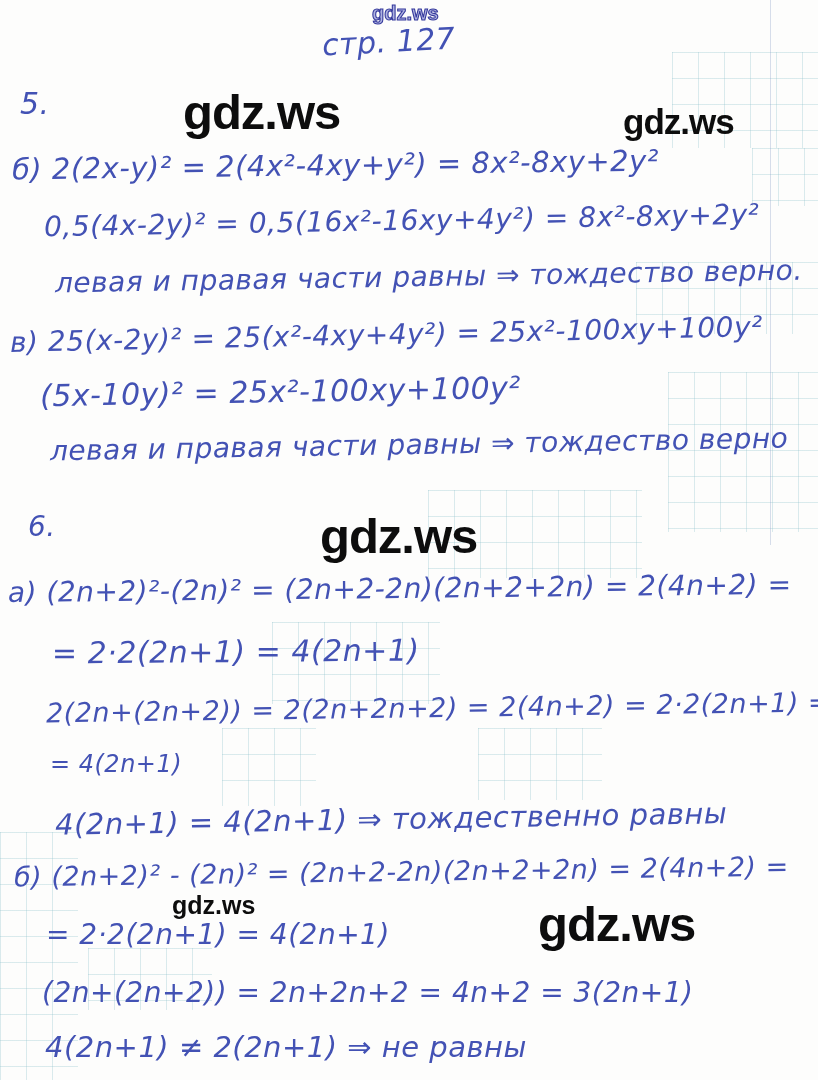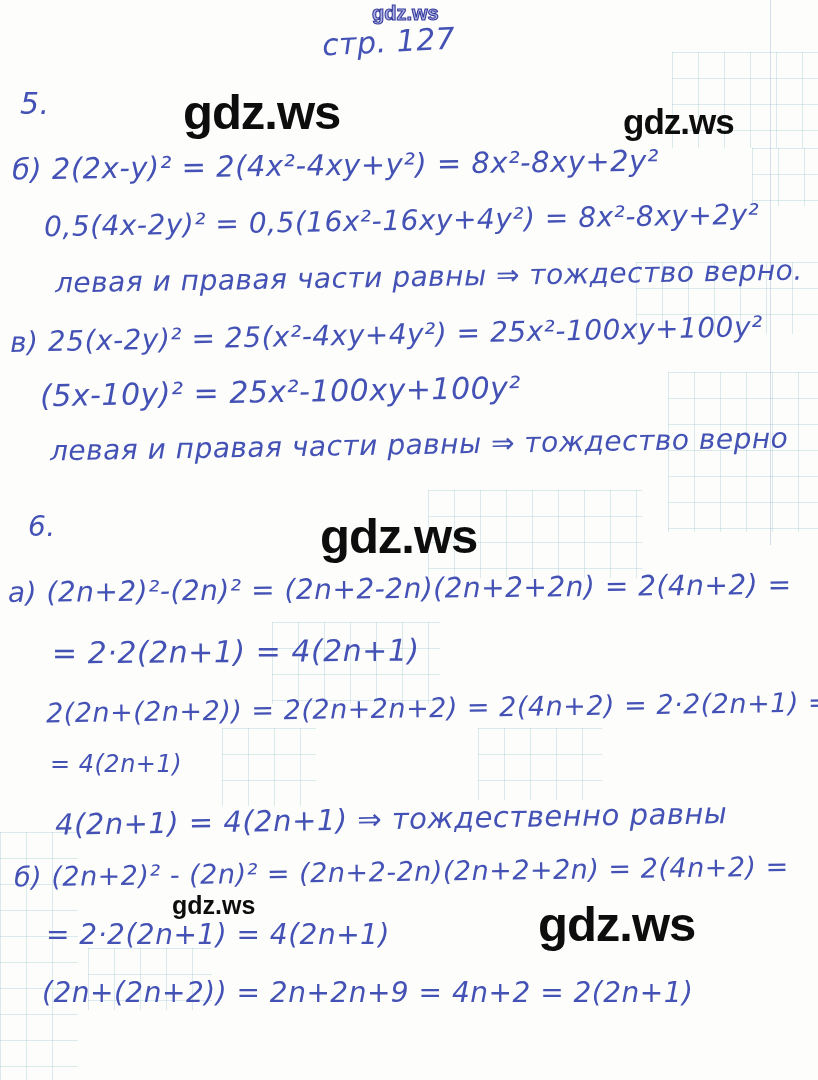--- a/index.html
+++ b/index.html
@@ -116,15 +116,16 @@
   <div class="ink l5f">левая и правая части равны ⇒ тождество верно</div>
 
   <div class="ink sec6-num">6.</div>
   <div class="ink l6a">а) (2n+2)²-(2n)² = (2n+2-2n)(2n+2+2n) = 2(4n+2) =</div>
   <div class="ink l6b">= 2·2(2n+1) = 4(2n+1)</div>
   <div class="ink l6c">2(2n+(2n+2)) = 2(2n+2n+2) = 2(4n+2) = 2·2(2n+1) =</div>
   <div class="ink l6d">= 4(2n+1)</div>
   <div class="ink l6e">4(2n+1) = 4(2n+1) ⇒ тождественно равны</div>
   <div class="ink l6f">б) (2n+2)² - (2n)² = (2n+2-2n)(2n+2+2n) = 2(4n+2) =</div>
   <div class="ink l6g">= 2·2(2n+1) = 4(2n+1)</div>
-  <div class="ink l6h">(2n+(2n+2)) = 2n+2n+9 = 4n+2 = 2(2n+1)</div>
+  <div class="ink l6h">(2n+(2n+2)) = 2n+2n+2 = 4n+2 = 3(2n+1)</div>
+  <div class="ink l6i">4(2n+1) ≠ 2(2n+1) ⇒ не равны</div>
 
 </div>
 
 </body></html>

